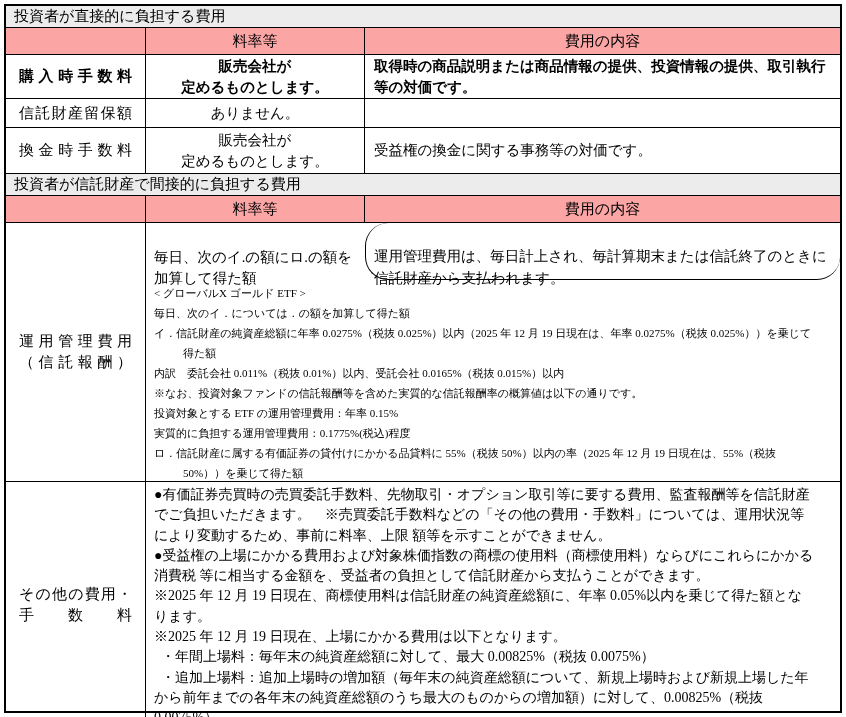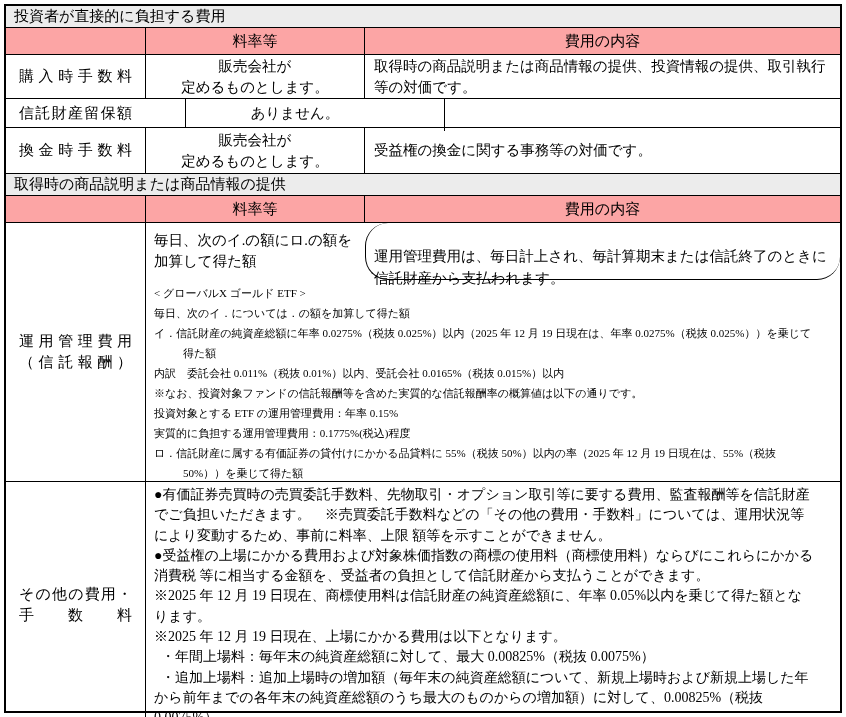--- a/index.html
+++ b/index.html
@@ -31,30 +31,30 @@
   .row:last-child{border-bottom:none;flex:1;}
   .c1{width:139px;flex:none;box-sizing:border-box;padding:2px 13px;
       display:flex;flex-direction:column;justify-content:center;}
   .c2{width:219px;flex:none;box-sizing:border-box;border-left:1px solid #000;
       display:flex;flex-direction:column;justify-content:center;text-align:center;padding:2px 6px;}
   .c3{flex:1;box-sizing:border-box;border-left:1px solid #000;
       display:flex;flex-direction:column;justify-content:center;padding:16px 9px;}
   .hdr{height:26px;}
   .hdr .c1,.hdr .c2,.hdr .c3{background:#fca5a5;justify-content:center;padding-top:0;padding-bottom:0;}
   .hdr .c2,.hdr .c3{text-align:center;font-size:15px;}
-  .r-purchase{height:43px;}
-  .r-reserve{height:28px;gap:40px;}
+  .r-purchase{height:43px;font-weight:bold;}
+  .r-reserve{height:28px;}
   .r-redeem{height:45px;}
   .r-mgmt{height:258px;}
   .jlabel{display:block;text-align:justify;text-align-last:justify;font-size:15px;line-height:21px;}
   .lh{line-height:20.5px;}
   
   .cR{flex:1;box-sizing:border-box;border-left:1px solid #000;display:flex;flex-direction:column;}
   .subrow{display:flex;flex:none;height:57px;}
-  .sub-rate{width:219px;flex:none;box-sizing:border-box;padding:7px 8px 0;line-height:21px;}
+  .sub-rate{width:219px;flex:none;box-sizing:border-box;padding:24px 8px 0;line-height:21px;}
   .sub-desc{flex:1;box-sizing:border-box;border-left:1px solid #000;border-bottom:1px solid #000;
             padding:22px 8px 0;line-height:22px;border-radius:23px;}
   .merged{flex:1;padding:3px 20px 0 8px;font-size:11px;}
   .merged .ln{line-height:20px;}
   .hang{padding-left:29px;text-indent:-29px;}
   
   .otherbody{flex:1;box-sizing:border-box;border-left:1px solid #000;padding:3px 24px 0 8px;font-size:14px;}
   .otherbody .ln{line-height:20.3px;}
   .dotline{text-indent:7px;}
 </style>
@@ -103,21 +103,21 @@
       </div>
       <div class="c2 lh">
         <div>販売会社が</div>
         <div>定めるものとします。</div>
       </div>
       <div class="c3 lh">
         <div>受益権の換金に関する事務等の対価です。</div>
       </div>
     </div>
 
-    <div class="band">取得時の商品説明または商品情報の提供</div>
+    <div class="band">投資者が信託財産で間接的に負担する費用</div>
 
     <div class="row hdr">
       <div class="c1"></div>
       <div class="c2">料率等</div>
       <div class="c3">費用の内容</div>
     </div>
 
     <div class="row r-mgmt">
       <div class="c1">
         <span class="jlabel">運用管理費用</span>

